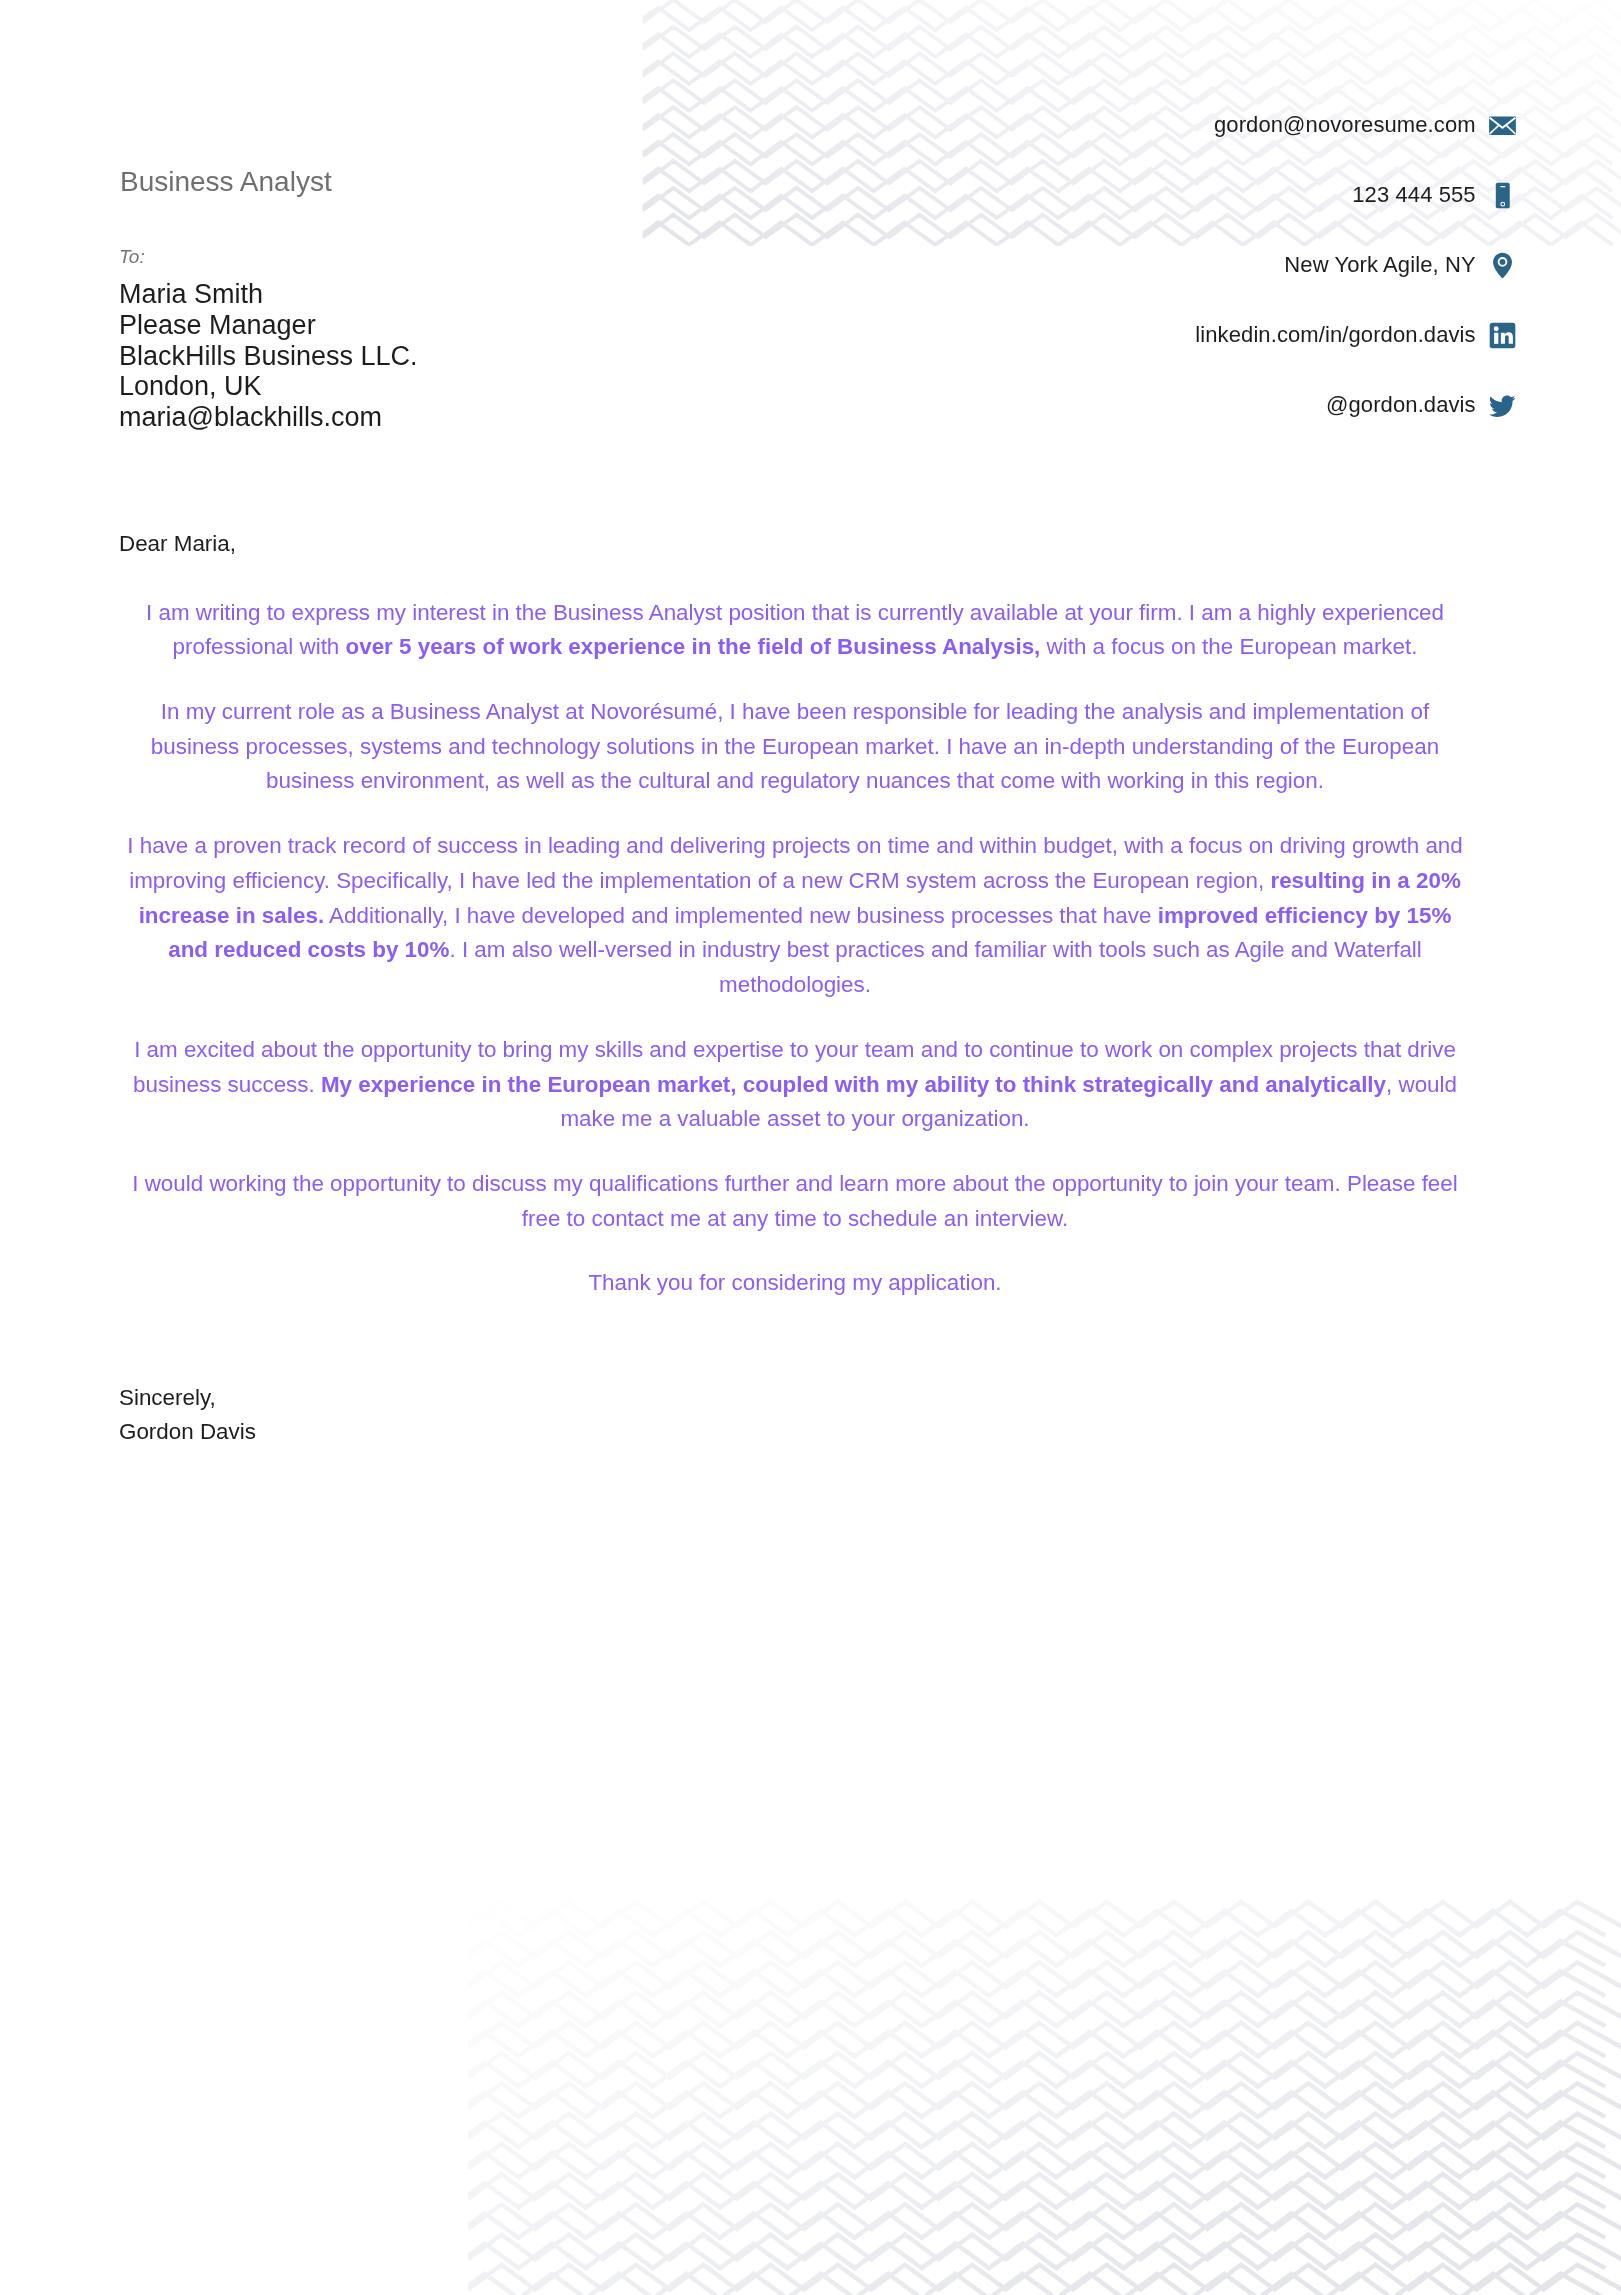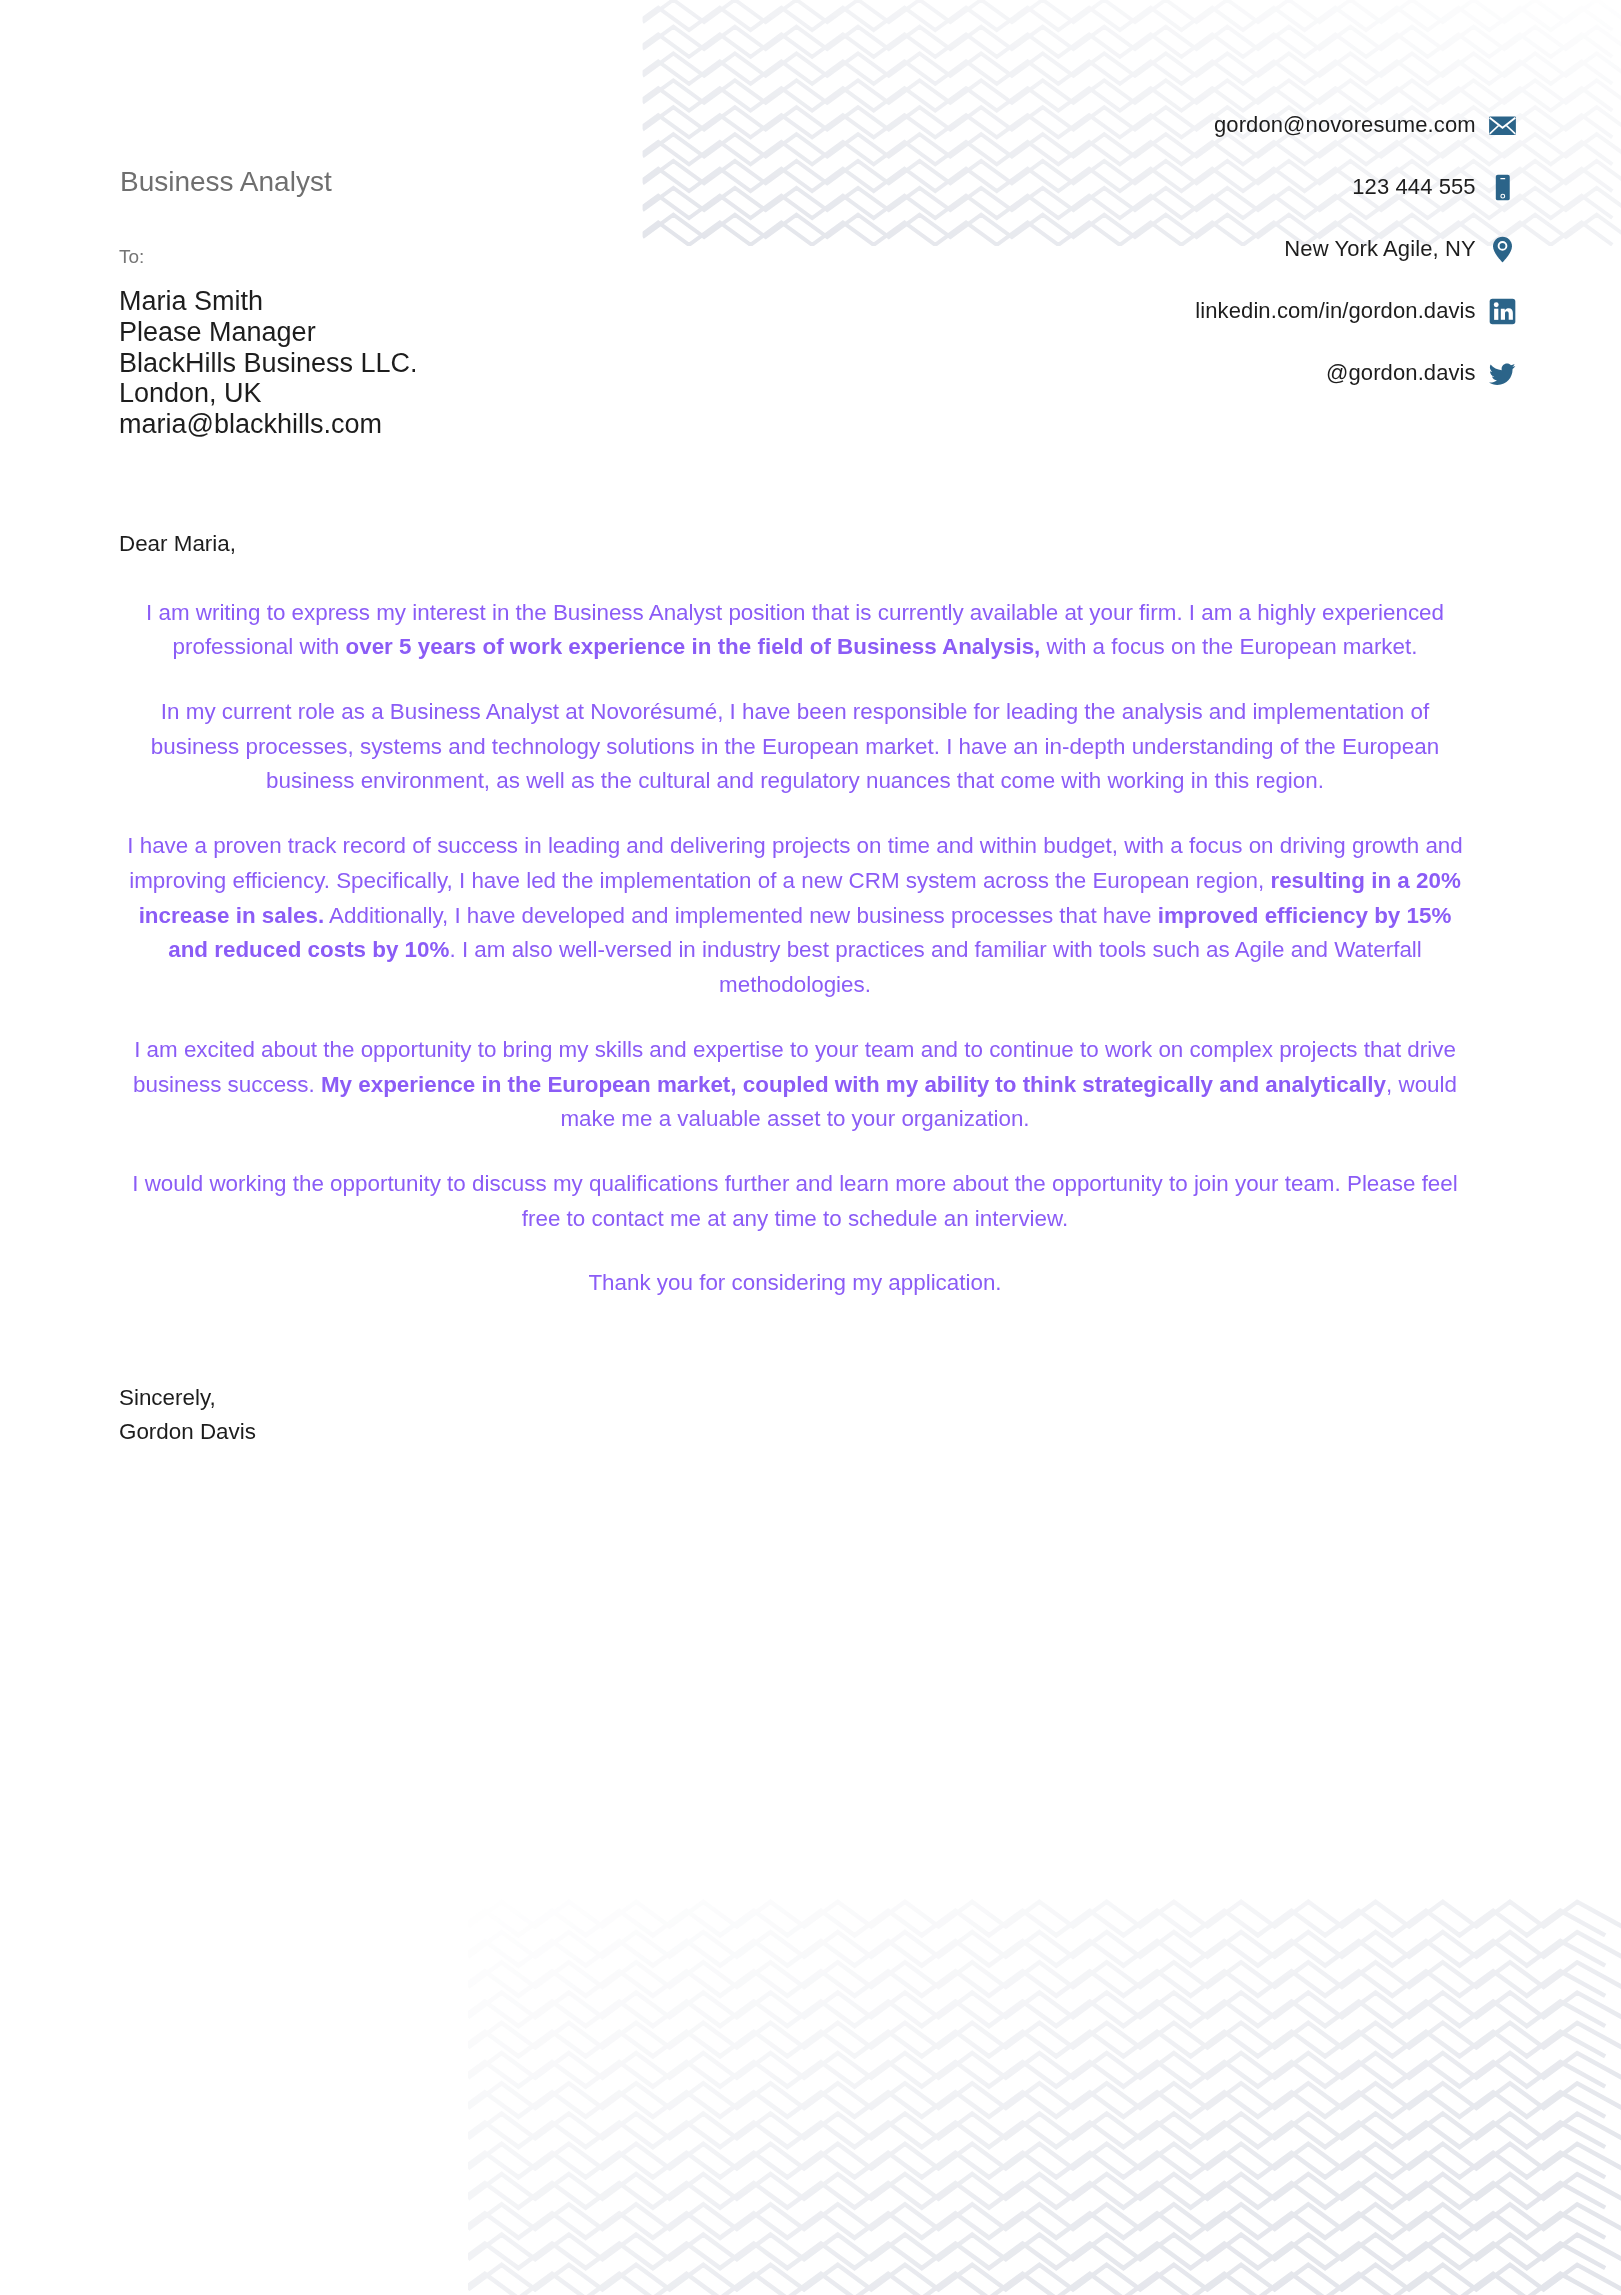--- a/index.html
+++ b/index.html
@@ -69,21 +69,21 @@
   }
 
   
   .contacts {
     position: absolute;
     top: 94px;
     right: 105px;
     z-index: 3;
     display: flex;
     flex-direction: column;
-    gap: 0px;
+    gap: 8px;
   }
   .contact-row {
     display: flex;
     align-items: center;
     justify-content: flex-end;
     height: 62px;
     gap: 12.3px;
   }
   .contact-text {
     font-size: 22px;
@@ -104,22 +104,23 @@
 
   
   .recipient {
     position: absolute;
     left: 119px;
     top: 247px;
     z-index: 2;
   }
   .recipient-label {
     font-size: 19px;
+    font-style: italic;
     color: #757575;
-    margin-bottom: 20px;
+    margin-bottom: 13px;
     line-height: 1;
   }
   .recipient-line {
     font-size: 27px;
     color: #1d1d1d;
     line-height: 1.14;
     white-space: nowrap;
   }
 
   

